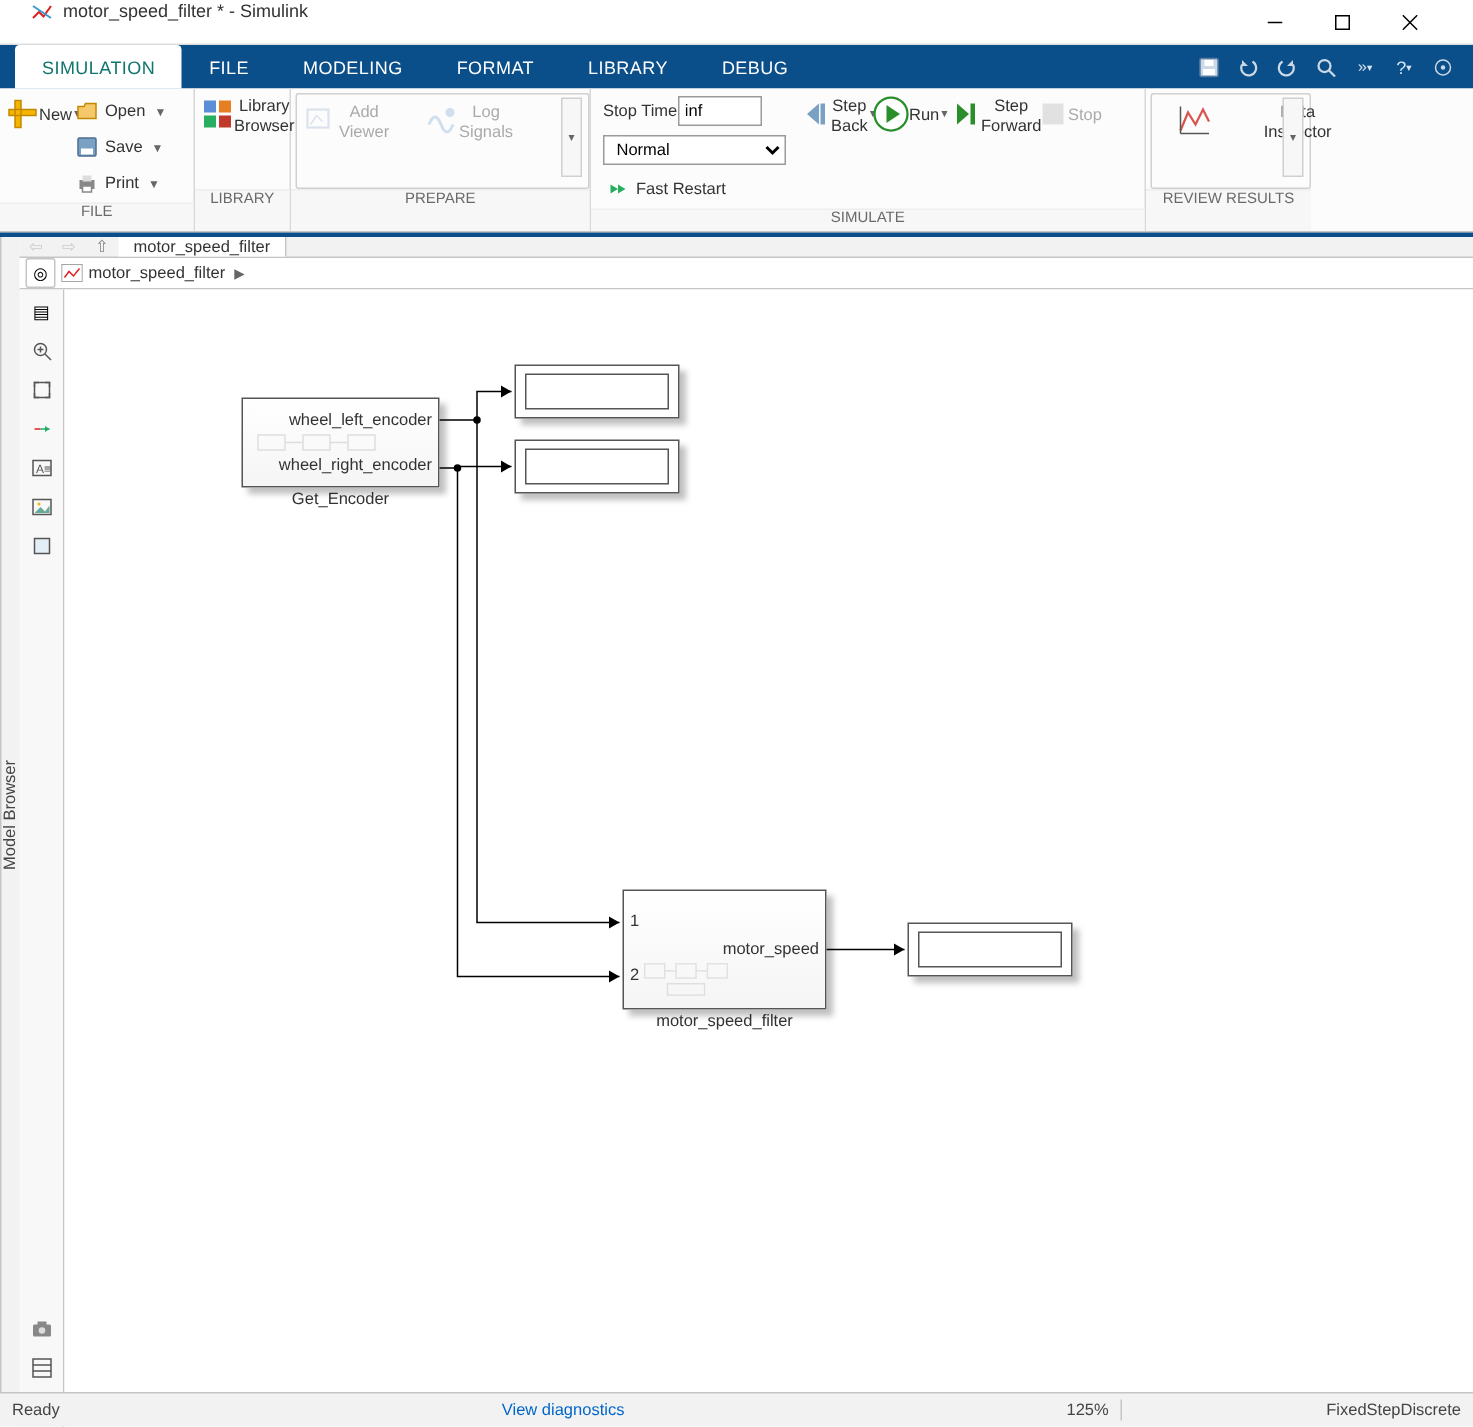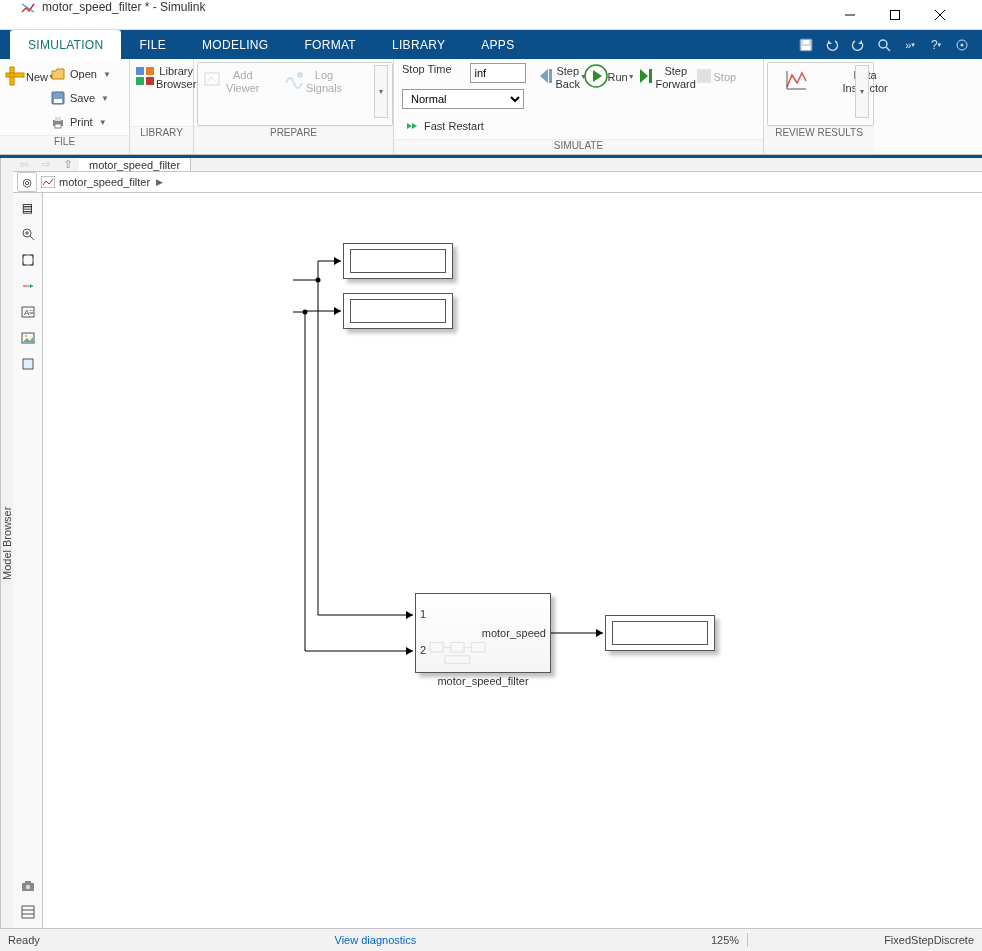--- a/index.html
+++ b/index.html
@@ -26,21 +26,21 @@
 .ts-group-label { height: 28px; font-size: 10px; color: #6a6a6a; text-align: center; border-top: 1px solid #eee; background:#f7f7f7;}
 .ts-btn-big { width: 56px; display: flex; flex-direction: row; align-items: center; padding-top: 3px; cursor: default; text-align:center; line-height:1.15;}
 .ts-btn-big .ico { width: 24px; height: 24px; margin-bottom: 3px; display:flex; align-items:center; justify-content:center;}
 .ts-btn-big .lbl { font-size: 11px; color: #333; }
 .ts-btn-big.disabled .lbl { color: #aaa; }
 .ts-btn-big.disabled .ico { opacity: 0.4; }
 .ts-col { display: flex; flex-direction: column; gap: 2px; padding: 2px; }
 .ts-btn-small { height: 22px; display: flex; align-items: center; padding: 0 4px; gap: 4px; cursor: default; font-size:11px; color:#333;}
 .ts-btn-small .ico { width: 16px; height: 16px; display:flex; align-items:center; justify-content:center;}
 .ts-btn-small .drop { font-size:8px; color:#666; margin-left:2px;}
-.ts-field { display: flex; align-items: flex-start; height: 22px; gap:18px; padding:0 2px;}
+.ts-field { display: flex; align-items: center; height: 22px; gap:0; padding:0 2px;}
 .ts-field label { font-size: 11px; color:#333; white-space:nowrap;}
 .ts-field input, .ts-field select { height: 20px; border: 1px solid #9a9a9a; font-size: 11px; padding: 0 4px; background:#fff;}
 .ts-field select { width: 122px; }
 .ts-drop-edge { width:14px; border:1px solid #d0d0d0; margin:3px 2px 18px 0; display:flex; align-items:center; justify-content:center; font-size:8px; color:#666; cursor:default; background:#f7f7f7;}
 
 
 .main { position:absolute; top:155px; bottom:23px; left:0; right:0; display:flex; border-top:3px solid #0a4e8a;}
 .side-tab { width:21px; background:#f2f2f2; border-right:1px solid #c5c5c5; writing-mode:vertical-rl; transform:rotate(180deg); text-align:center; font-size:11px; color:#444; padding:10px 0; cursor:default;}
 .editor { flex:1; display:flex; flex-direction:column; background:#fff;}
 .editor-tabs { height:21px; background:#f2f2f2; border-bottom:1px solid #c5c5c5; display:flex; align-items:stretch;}
@@ -104,21 +104,21 @@
       </svg>
     </div>
 </div>
 
 <div class="ribbon-tabs">
   <div class="ribbon-tab active">SIMULATION</div>
   <div class="ribbon-tab">FILE</div>
   <div class="ribbon-tab">MODELING</div>
   <div class="ribbon-tab">FORMAT</div>
   <div class="ribbon-tab">LIBRARY</div>
-  <div class="ribbon-tab">APPS</div>
+  <div class="ribbon-tab">DEBUG</div>
   <div class="spacer"></div>
   <div class="qat">
     <div class="qbtn">
         <svg width="14" height="14" viewBox="0 0 14 14">
           <rect x="1" y="1" width="12" height="12" rx="1" fill="#cbd8e6" stroke="#5a7ca1"></rect>
           <rect x="3" y="8" width="8" height="4" fill="#fff"></rect>
           <rect x="4" y="2" width="6" height="4" fill="#fff"></rect>
         </svg>
       </div>
     <div class="qbtn">
@@ -434,20 +434,36 @@
             <polyline class="wire" points="275,87 275,422 370,422"></polyline>
             <polygon points="370,422 363,418 363,426" fill="#000"></polygon>
 
             <polyline class="wire" points="262,119 262,458 370,458"></polyline>
             <polygon points="370,458 363,454 363,462" fill="#000"></polygon>
 
             <polyline class="wire" points="508,440 560,440"></polyline>
             <polygon points="560,440 553,436 553,444" fill="#000"></polygon>
           </svg>
 
+          <div class="blk" style="left:118px;top:72px;">
+            <div class="body shadow" style="width:132px;height:60px;position:relative;background:linear-gradient(#fff,#f5f5f5);">
+              <div class="subsys-port" style="right:4px;top:8px;text-align:right;width:124px;">wheel_left_encoder</div>
+              <div class="subsys-port" style="right:4px;bottom:8px;text-align:right;width:124px;">wheel_right_encoder</div>
+              <div style="position:absolute;left:4px;top:22px;right:4px;height:16px;opacity:0.35;">
+                <svg width="100%" height="16" viewBox="0 0 120 16">
+                    <rect x="5" y="2" width="18" height="10" fill="none" stroke="#aaa"></rect>
+                    <rect x="35" y="2" width="18" height="10" fill="none" stroke="#aaa"></rect>
+                    <line x1="23" y1="7" x2="35" y2="7" stroke="#aaa"></line>
+                    <rect x="65" y="2" width="18" height="10" fill="none" stroke="#aaa"></rect>
+                    <line x1="53" y1="7" x2="65" y2="7" stroke="#aaa"></line>
+                  </svg>
+              </div>
+            </div>
+            <div class="lbl">Get_Encoder</div>
+          </div>
 
           <div class="blk" style="left:300px;top:50px;">
             <div class="body shadow" style="width:110px;height:36px;position:relative;">
               <div class="scope-display"></div>
             </div>
           </div>
 
           <div class="blk" style="left:300px;top:100px;">
             <div class="body shadow" style="width:110px;height:36px;position:relative;">
               <div class="scope-display"></div>

